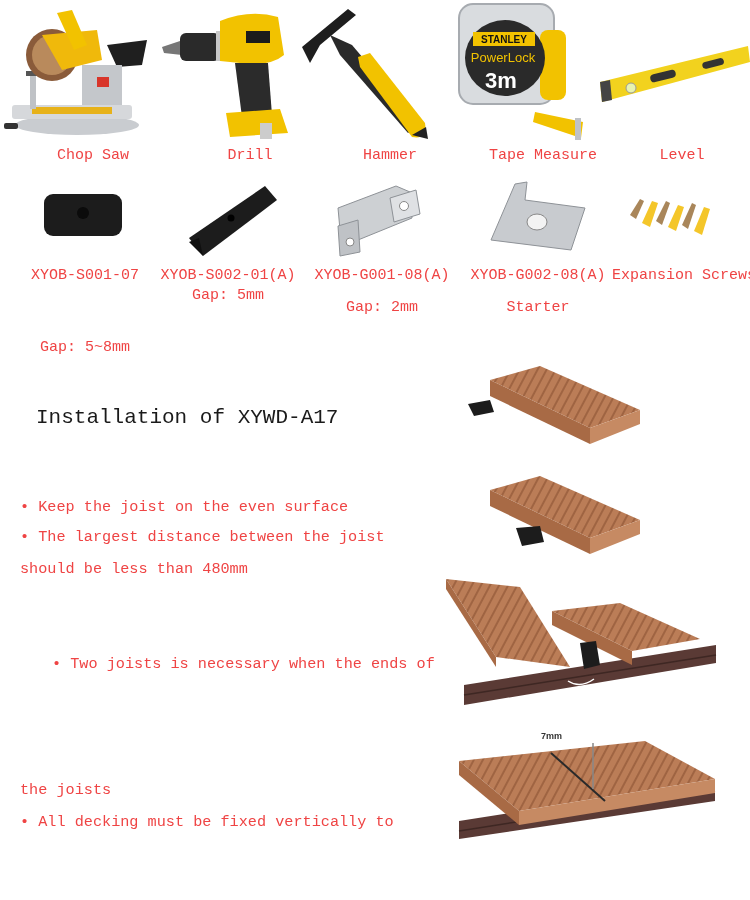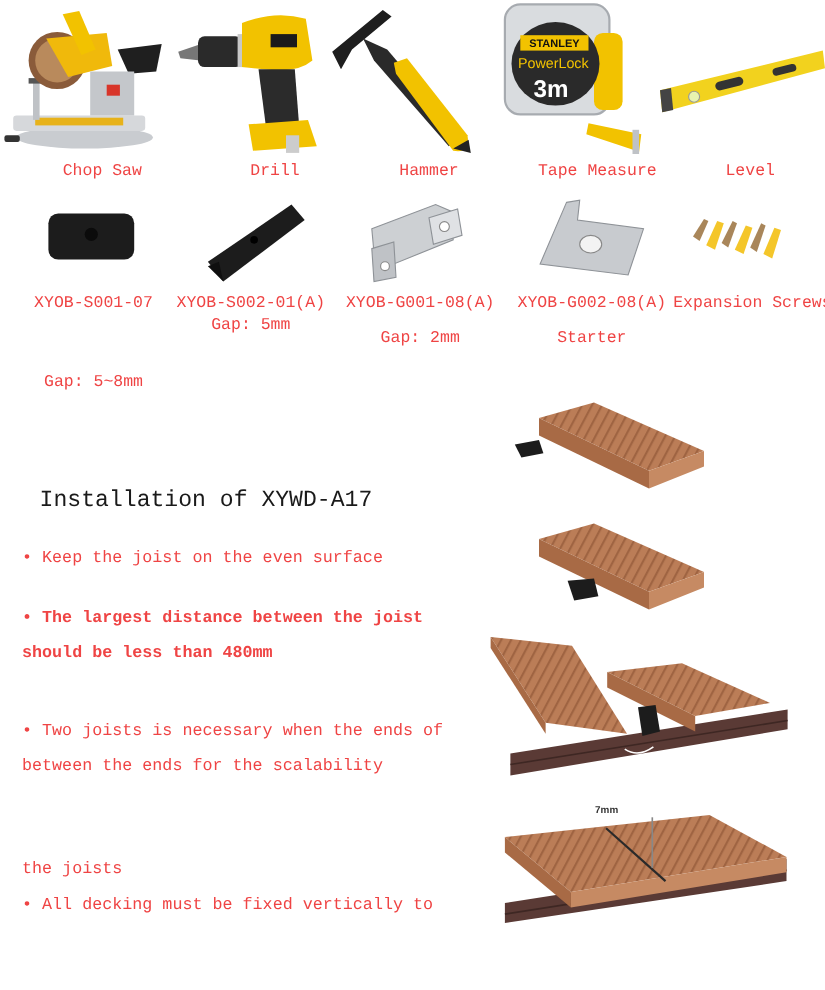--- a/index.html
+++ b/index.html
@@ -1,19 +1,19 @@
 <!DOCTYPE html>
 <html><head>
 <meta charset="utf-8">
 <style>
   * { box-sizing: border-box; margin: 0; padding: 0; }
   html, body { width: 750px; height: 900px; background: #ffffff; overflow: hidden; }
   body { position: relative; font-family: "DejaVu Serif", "Liberation Serif", serif; color: #1a1a1a; }
   .label { position: absolute; font-family: "Liberation Mono", "DejaVu Sans Mono", monospace; font-size: 15px; color: #ef4444; white-space: nowrap; text-align: center; }
-  .title { position: absolute; left: 36px; top: 406px; font-family: "Liberation Mono", "DejaVu Sans Mono", monospace; font-size: 21px; color: #1a1a1a; white-space: nowrap; margin-top: 38px; }
+  .title { position: absolute; left: 36px; top: 406px; font-family: "Liberation Mono", "DejaVu Sans Mono", monospace; font-size: 21px; color: #1a1a1a; white-space: nowrap; }
   .para { position: absolute; left: 20px; font-family: "Liberation Mono", "DejaVu Sans Mono", monospace; font-size: 15.2px; line-height: 31.5px; color: #ef4444; white-space: nowrap; }
   svg { position: absolute; overflow: visible; }
 </style>
 </head>
 <body>
 
 <div>
 
   <svg style="left:2px;top:5px" width="150" height="135" viewBox="0 0 150 135">
     <ellipse cx="75" cy="120" rx="62" ry="10" fill="#c9ccd0"></ellipse>
@@ -124,28 +124,27 @@
   <div class="label" style="left:312px;top:299px;width:140px;">Gap: 2mm</div>
   <div class="label" style="left:468px;top:299px;width:140px;">Starter</div>
 </div>
 
 <div class="title">Installation of XYWD-A17</div>
 
 <div class="para" style="top:492px;">
   <div>• Keep the joist on the even surface</div>
 </div>
 
-<div class="para" style="top:546px;font-weight:bold;">
+<div class="para" style="top:522px;">
   <div>• The largest distance between the joist</div>
   <div>should be less than 480mm</div>
 </div>
 
-<div class="para" style="top:649px;">
+<div class="para" style="top:649px;margin-left:32px;">
   <div>• Two joists is necessary when the ends of</div>
-  <div>between the ends for the scalability</div>
 </div>
 
 <div class="para" style="top:775px;">
   <div>the joists</div>
   <div>• All decking must be fixed vertically to</div>
 </div>
 
 <svg style="left:460px;top:360px" width="185" height="95" viewBox="0 0 185 95">
   <defs>
     <pattern id="grooves" width="8" height="8" patternUnits="userSpaceOnUse" patternTransform="rotate(28)">

